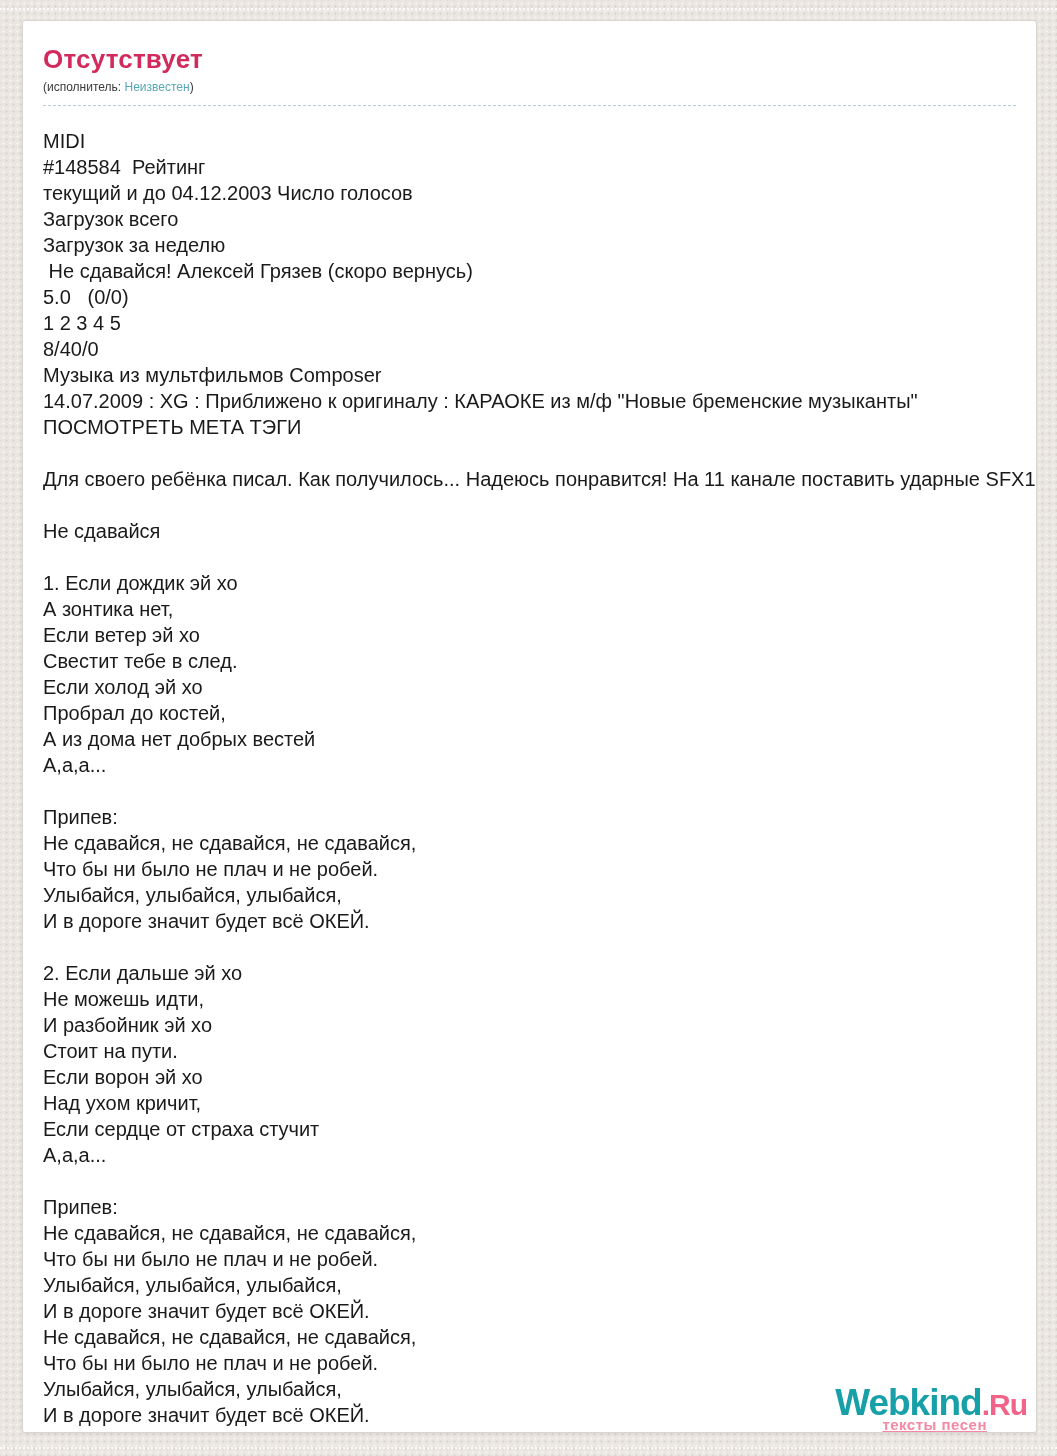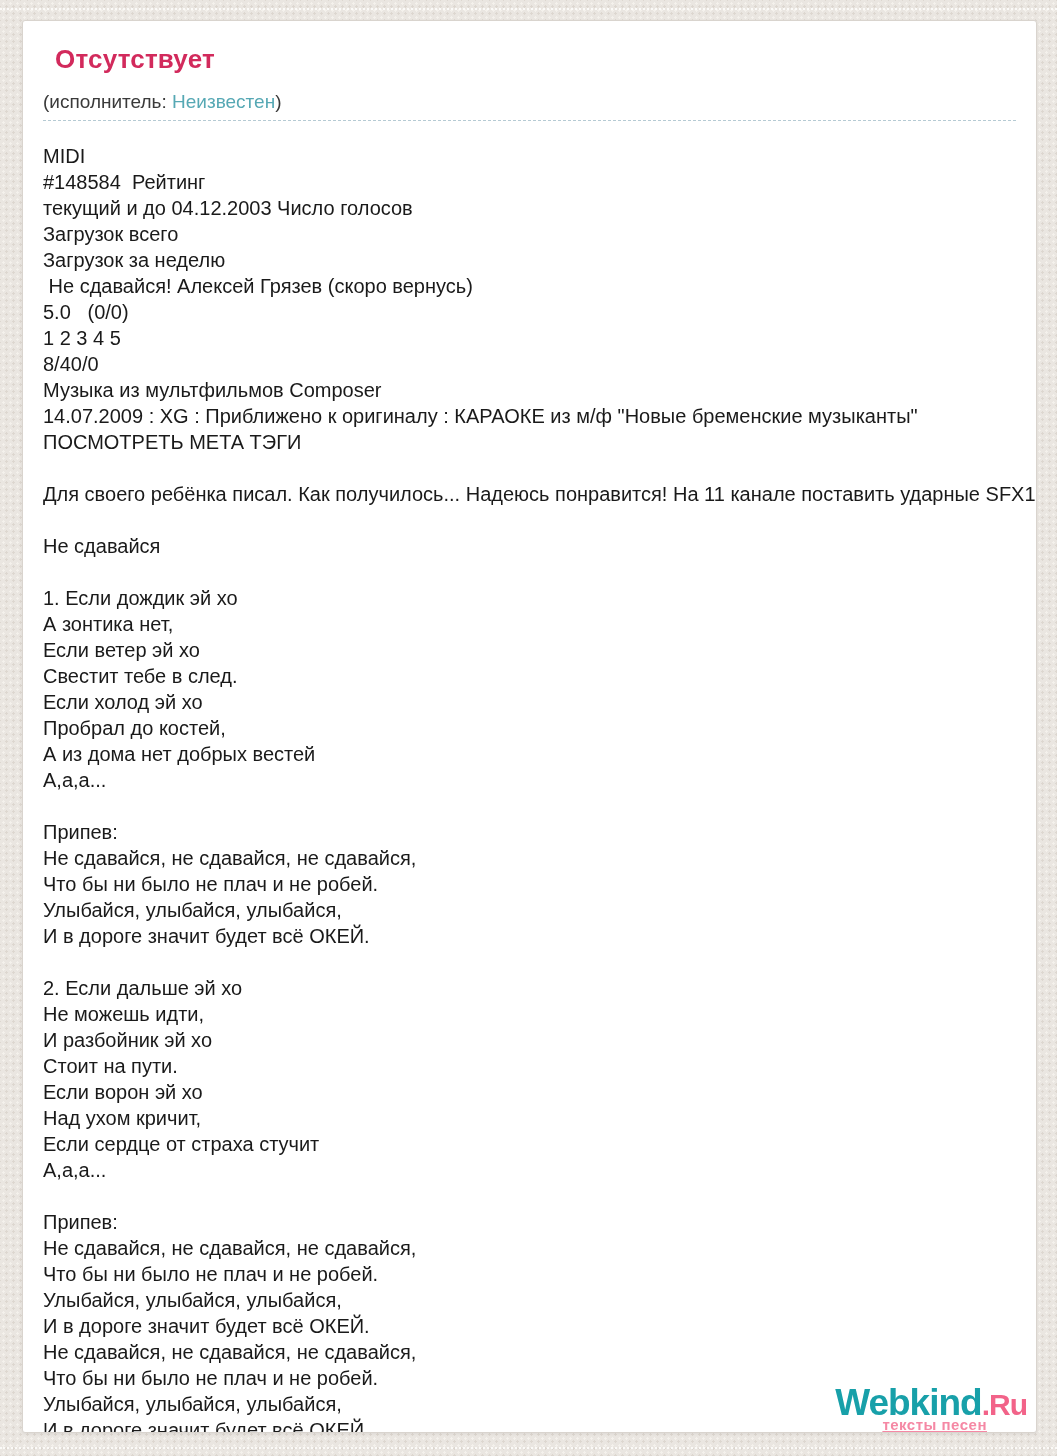--- a/index.html
+++ b/index.html
@@ -35,29 +35,28 @@
     overflow: hidden;
   }
   .card-inner { padding: 22px 20px 0 20px; }
 
   .page-title {
     font-size: 26px;
     font-weight: 600;
     color: #d22a5c;
     letter-spacing: 0.2px;
     line-height: 32px;
-    margin-left: 12px;
   }
   .artist-line {
-    font-size: 19px;
+    font-size: 12px;
     color: #3a3a3a;
     line-height: 22px;
     padding-bottom: 7px;
     border-bottom: 1px dashed #b5cad3;
-    margin-top: 16px;
+    margin-top: 1px;
   }
   .artist-link {
     color: #56a8b4;
     text-decoration: none;
     cursor: pointer;
   }
   .page-text {
     margin-top: 22px;
     font-size: 20px;
     line-height: 26px;

